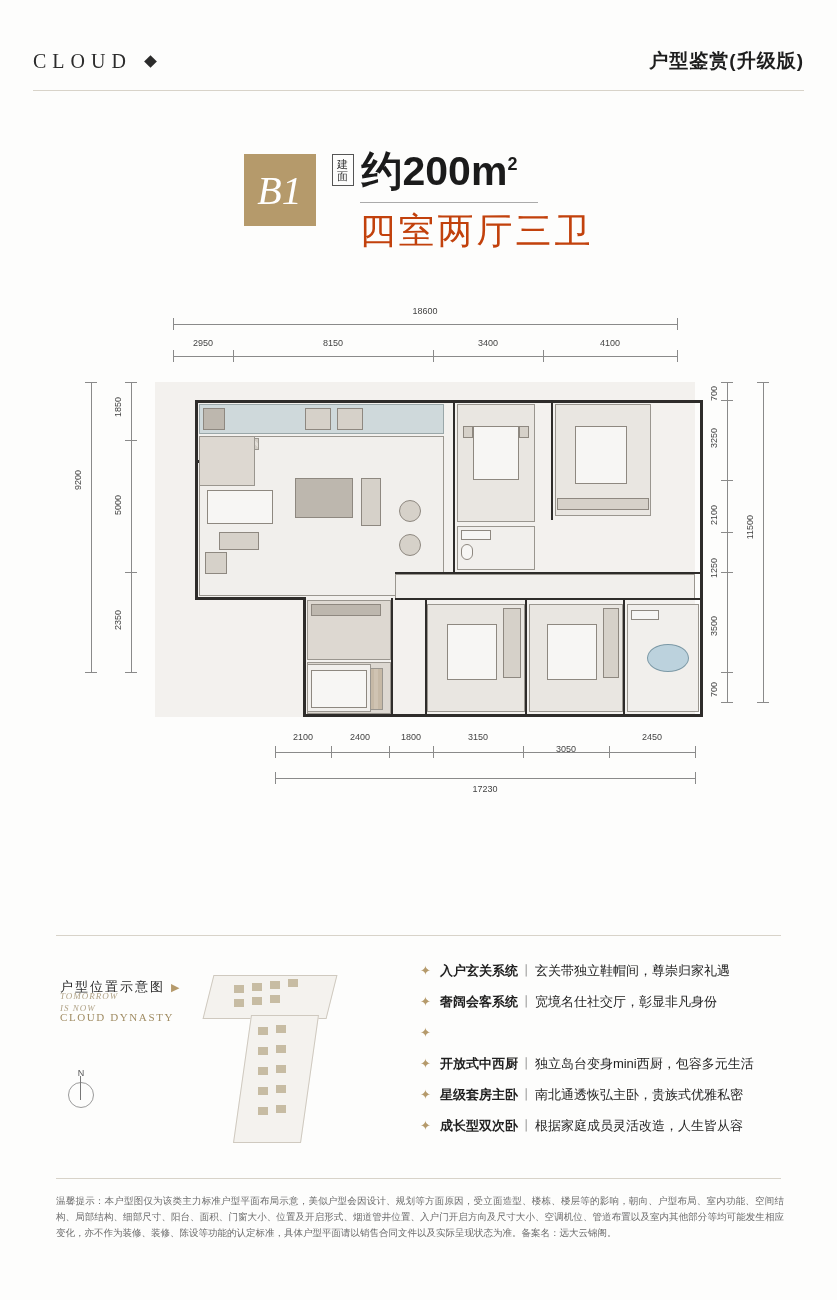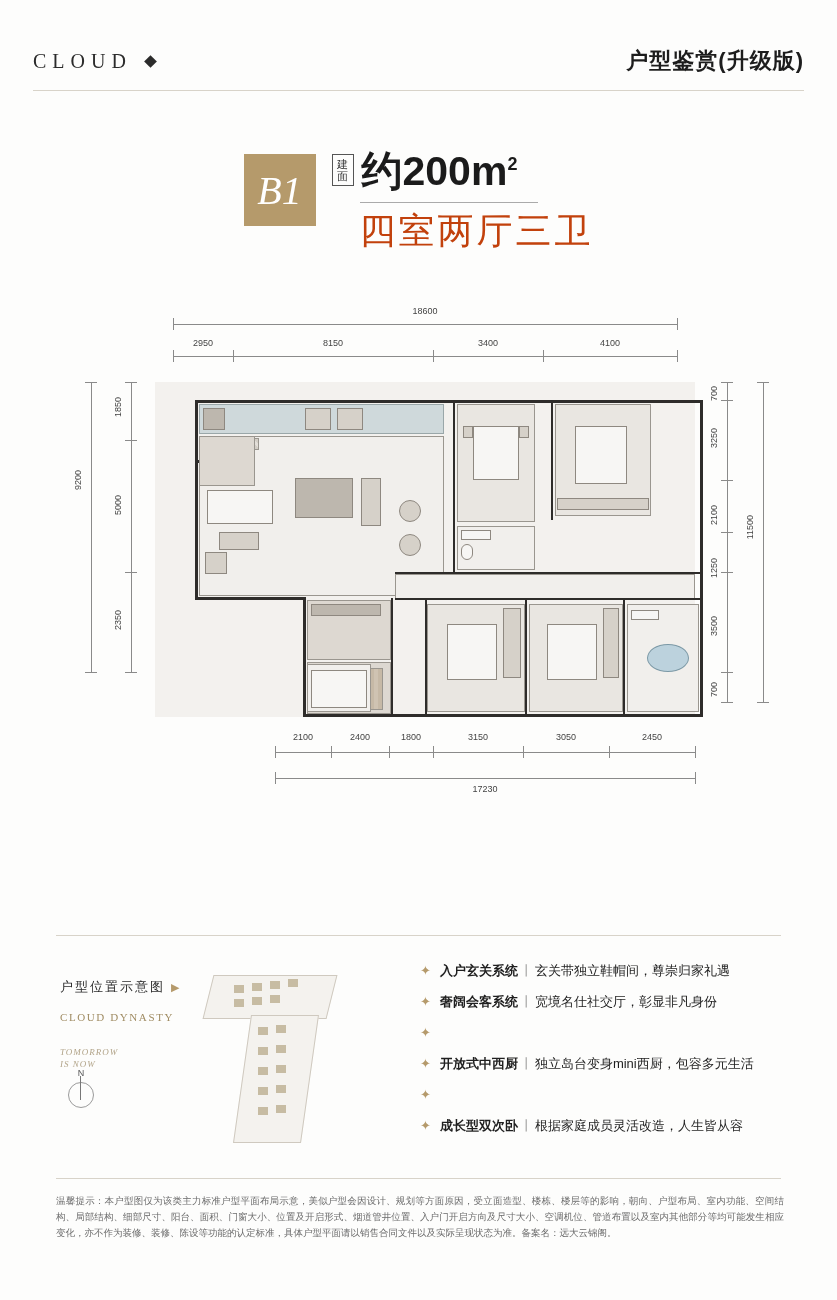--- a/index.html
+++ b/index.html
@@ -39,21 +39,21 @@
     white-space: nowrap;
   }
   .brand .diamond {
     display:inline-block;
     width: 9px; height: 9px;
     background: #2b2b2b;
     transform: rotate(45deg);
     margin: 0 4px;
   }
   .header-right {
-    font-size: 22px;
+    font-size: 19px;
     font-weight: bold;
     color: #1d1d1d;
     letter-spacing: 1px;
   }
   .header-rule {
     position: absolute;
     top: 90px; left: 33px; right: 33px;
     height: 1px;
     background: #d8d3c9;
   }
@@ -211,21 +211,21 @@
     position:absolute;
     left: 60px; top: 1010px;
     font-family: "Liberation Serif", serif;
     font-size: 11px;
     letter-spacing: 1.6px;
     color: #a08c63;
     line-height: 15px;
   }
   .loc-en2 {
     position:absolute;
-    left: 60px; top: 1046px;
+    left: 60px; top: 990px;
     font-family: "Liberation Serif", serif;
     font-style: italic;
     font-size: 9px;
     letter-spacing: 1px;
     color: #b2a489;
     line-height: 12px;
   }
   .compass {
     position:absolute;
     left: 64px; top: 1068px;
@@ -375,21 +375,21 @@
     <div class="tick" style="left:298px;top:446px;height:12px;"></div>
     <div class="tick" style="left:356px;top:446px;height:12px;"></div>
     <div class="tick" style="left:400px;top:446px;height:12px;"></div>
     <div class="tick" style="left:490px;top:446px;height:12px;"></div>
     <div class="tick" style="left:576px;top:446px;height:12px;"></div>
     <div class="tick" style="left:662px;top:446px;height:12px;"></div>
     <div class="dim-label" style="left:242px;top:432px;width:56px;">2100</div>
     <div class="dim-label" style="left:298px;top:432px;width:58px;">2400</div>
     <div class="dim-label" style="left:356px;top:432px;width:44px;">1800</div>
     <div class="dim-label" style="left:400px;top:432px;width:90px;">3150</div>
-    <div class="dim-label" style="left:490px;top:432px;width:86px;">3050</div>
+    <div class="dim-label" style="left:490px;top:444px;width:86px;">3050</div>
     <div class="dim-label" style="left:576px;top:432px;width:86px;">2450</div>
 
     <div class="dim-line dim-h" style="left:242px;top:478px;width:420px;"></div>
     <div class="tick" style="left:242px;top:472px;height:12px;"></div>
     <div class="tick" style="left:662px;top:472px;height:12px;"></div>
     <div class="dim-label" style="left:242px;top:484px;width:420px;">17230</div>
 
     <div class="plan">
 
       <div class="wall" style="left:40px;top:78px;width:3px;height:140px;"></div>
@@ -518,20 +518,21 @@
     </div>
     <div class="feat">
       <span class="star">✦</span>
     </div>
     <div class="feat">
       <span class="star">✦</span>
       <span><b>开放式中西厨</b><span class="sep">丨</span><span class="desc">独立岛台变身mini西厨，包容多元生活</span></span>
     </div>
     <div class="feat">
       <span class="star">✦</span>
+      <span><b>星级套房主卧</b><span class="sep">丨</span><span class="desc">南北通透恢弘主卧，贵族式优雅私密</span></span>
     </div>
     <div class="feat">
       <span class="star">✦</span>
       <span><b>成长型双次卧</b><span class="sep">丨</span><span class="desc">根据家庭成员灵活改造，人生皆从容</span></span>
     </div>
   </div>
 
   <div class="disclaimer">温馨提示：本户型图仅为该类主力标准户型平面布局示意，美似户型会因设计、规划等方面原因，受立面造型、楼栋、楼层等的影响，朝向、户型布局、室内功能、空间结构、局部结构、细部尺寸、阳台、面积、门窗大小、位置及开启形式、烟道管井位置、入户门开启方向及尺寸大小、空调机位、管道布置以及室内其他部分等均可能发生相应变化，亦不作为装修、装修、陈设等功能的认定标准，具体户型平面请以销售合同文件以及实际呈现状态为准。备案名：远大云锦阁。</div>
 
 </div>

